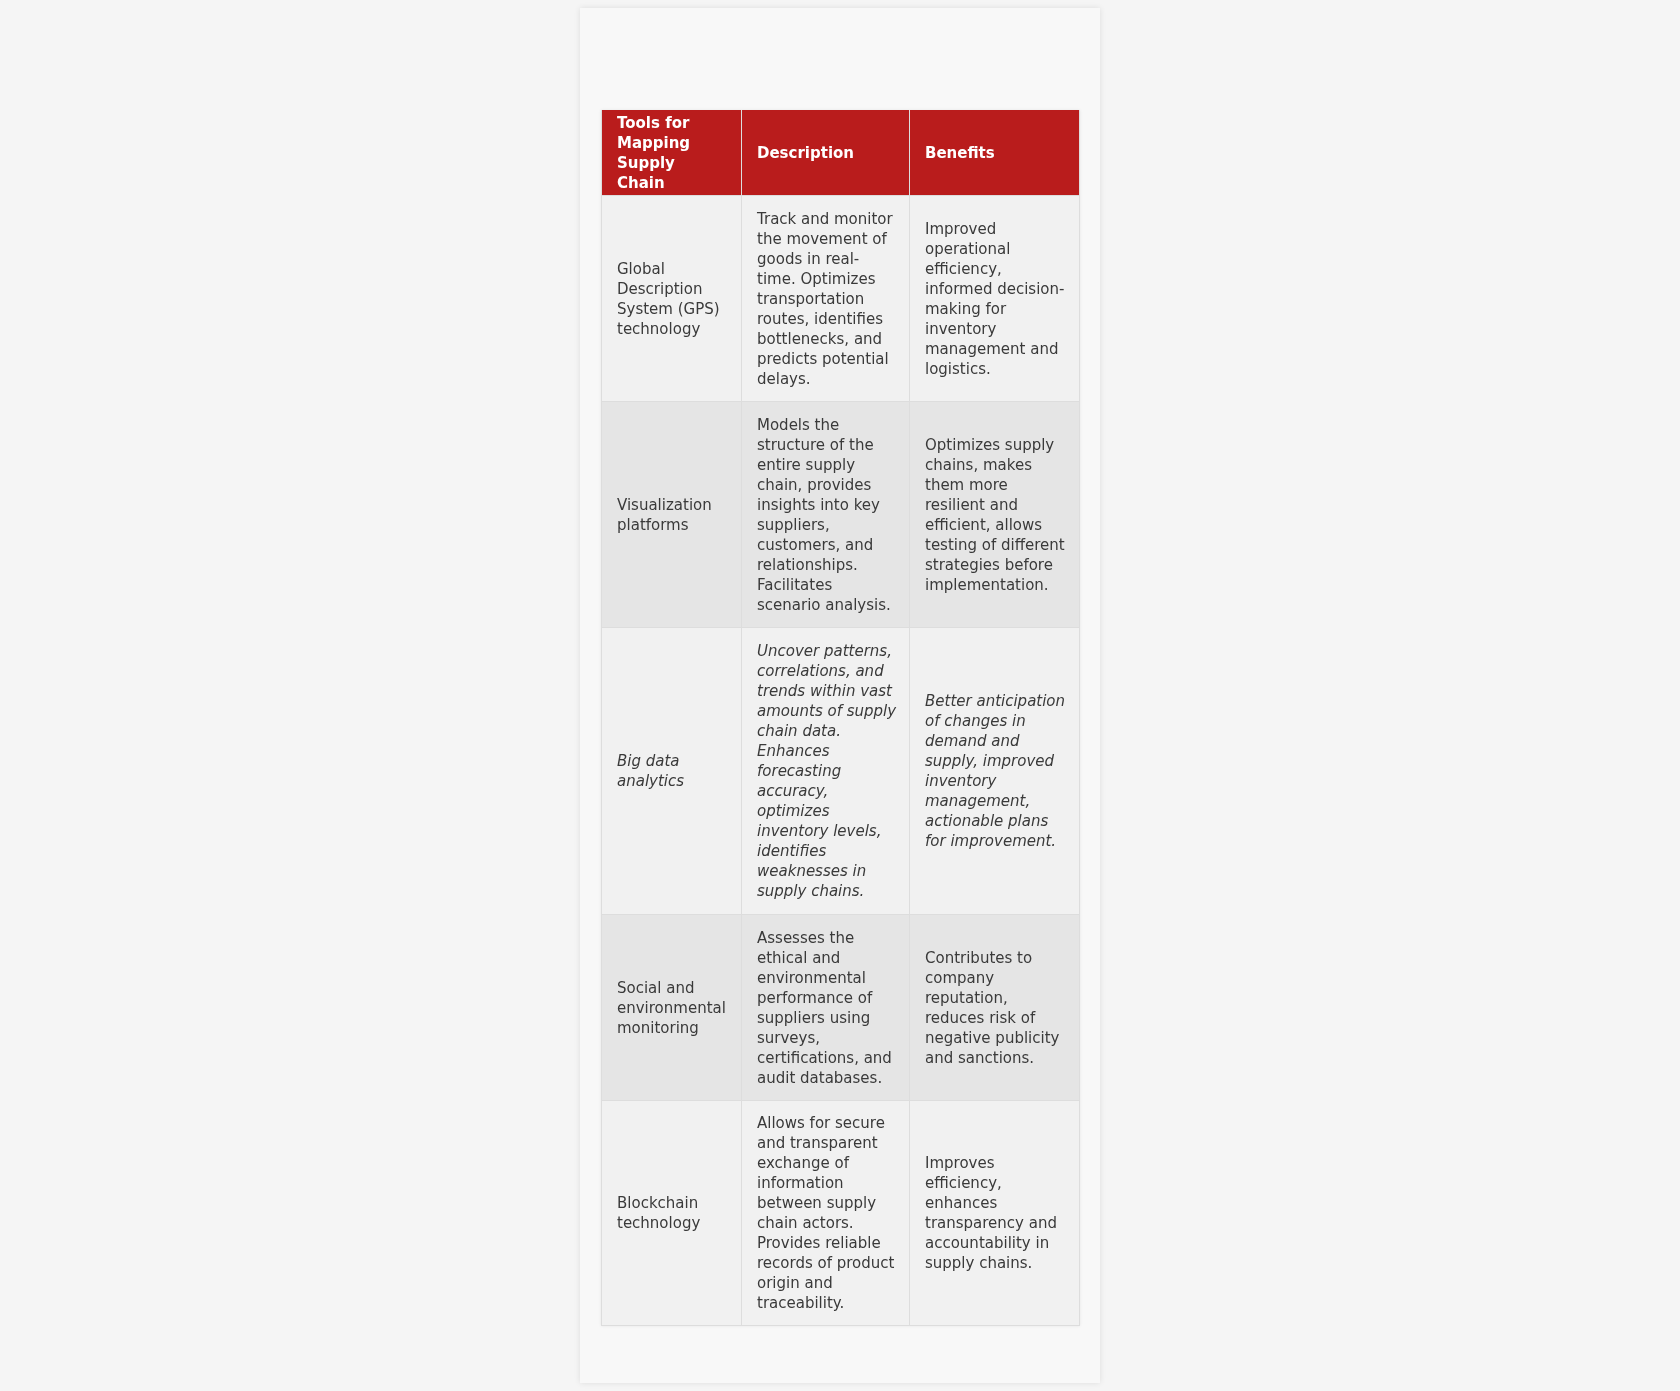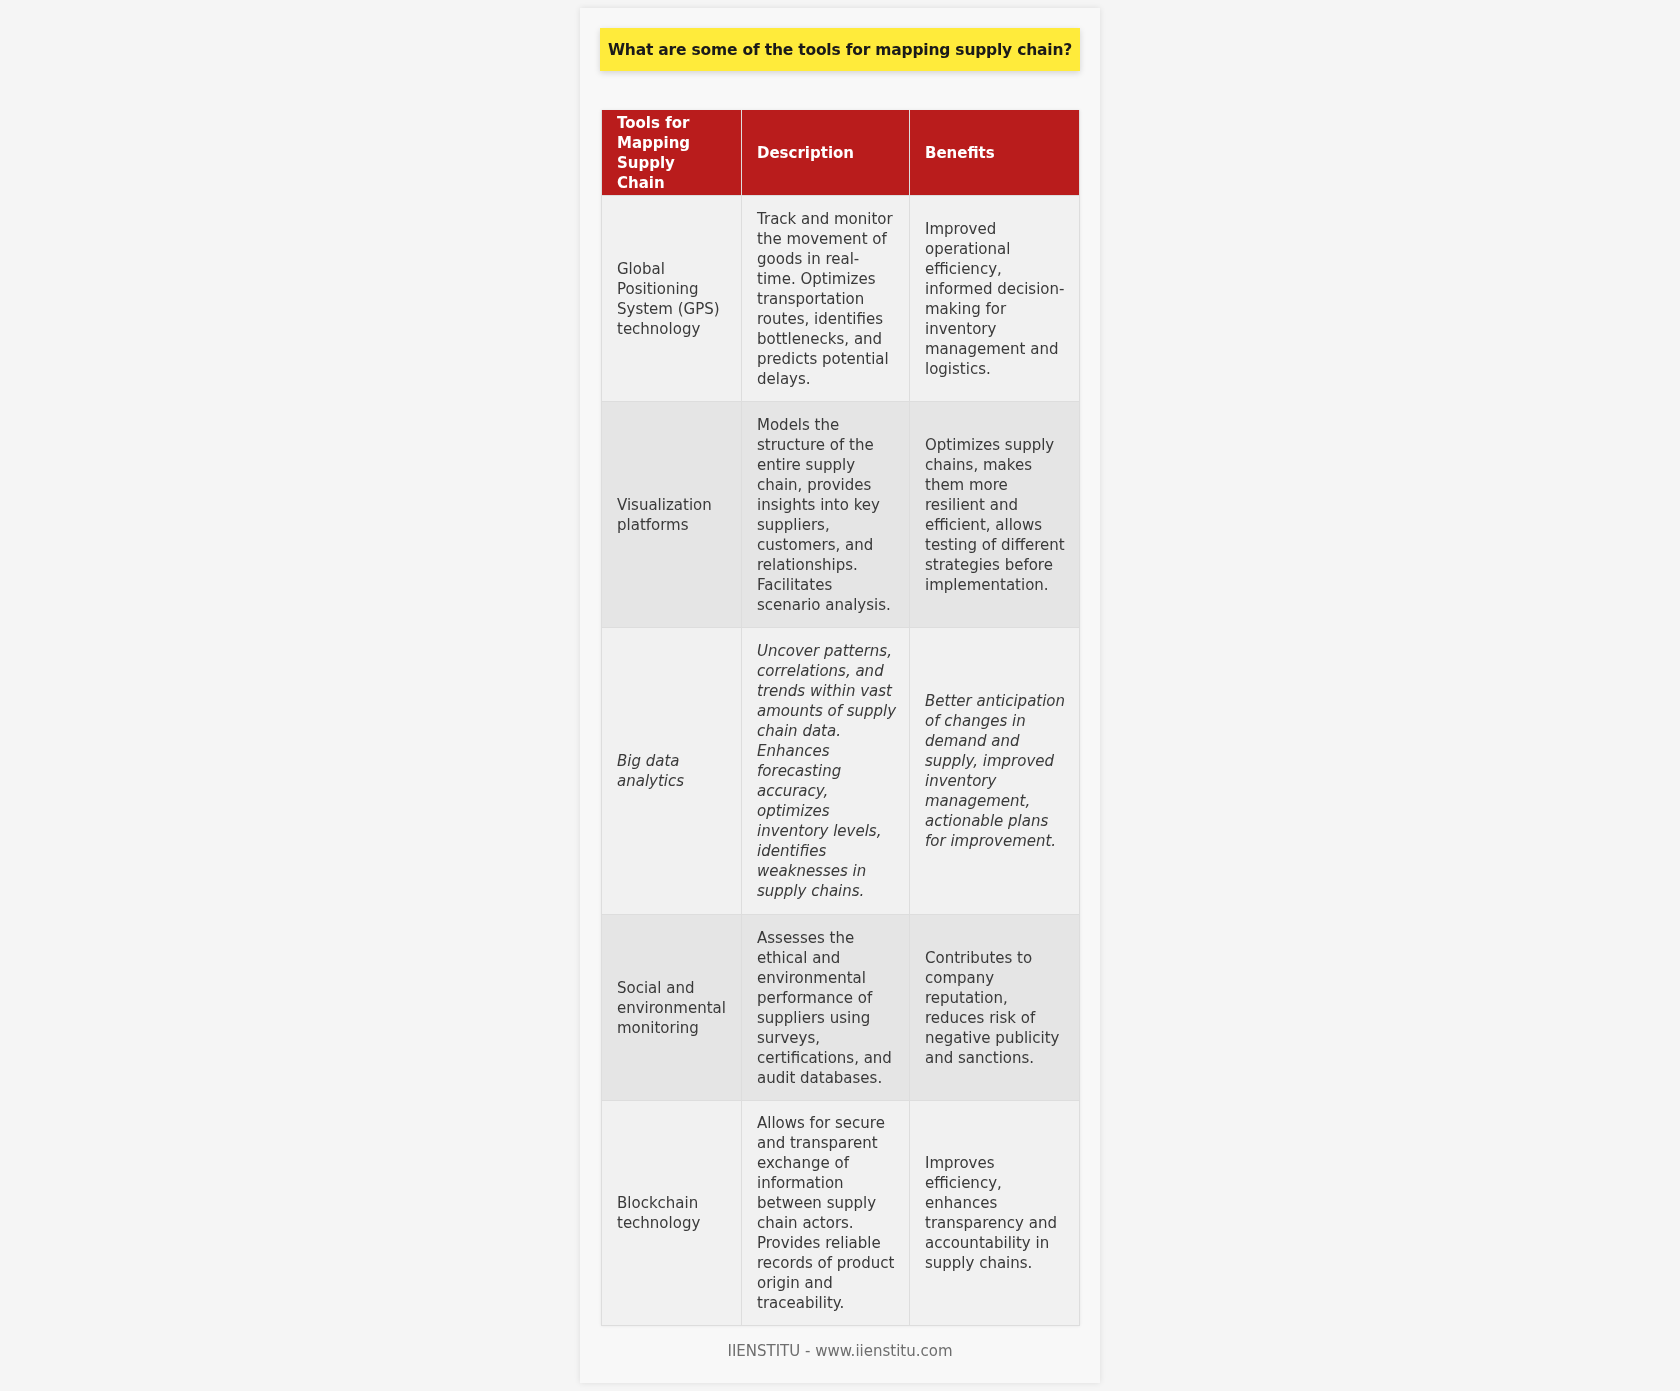--- a/index.html
+++ b/index.html
@@ -90,40 +90,37 @@
       top: 1334px;
       text-align: center;
       font-size: 15px;
       color: #6e6e6e;
     }
   </style>
 </head>
 <body>
 
 <div class="card">
-  <div class="title-box">
-    <span class="title-text">What are some of the tools for mapping supply chain?</span>
-  </div>
 
   <table class="main">
     <colgroup>
       <col class="c1">
         <col class="c2">
         <col class="c3">
     </colgroup>
     <thead>
       <tr>
         <th>Tools for Mapping Supply Chain</th>
         <th>Description</th>
         <th>Benefits</th>
       </tr>
     </thead>
     <tbody>
       <tr class="odd r1">
-        <td>Global Positioning System (GPS) technology</td>
+        <td>Global Description System (GPS) technology</td>
         <td>Track and monitor the movement of goods in real-time. Optimizes transportation routes, identifies bottlenecks, and predicts potential delays.</td>
         <td>Improved operational efficiency, informed decision-making for inventory management and logistics.</td>
       </tr>
       <tr class="even r2">
         <td>Visualization platforms</td>
         <td>Models the structure of the entire supply chain, provides insights into key suppliers, customers, and relationships. Facilitates scenario analysis.</td>
         <td>Optimizes supply chains, makes them more resilient and efficient, allows testing of different strategies before implementation.</td>
       </tr>
       <tr class="odd r3">
         <td>Big data analytics</td>
@@ -136,14 +133,13 @@
         <td>Contributes to company reputation, reduces risk of negative publicity and sanctions.</td>
       </tr>
       <tr class="odd r5">
         <td>Blockchain technology</td>
         <td>Allows for secure and transparent exchange of information between supply chain actors. Provides reliable records of product origin and traceability.</td>
         <td>Improves efficiency, enhances transparency and accountability in supply chains.</td>
       </tr>
     </tbody>
   </table>
 
-  <div class="footer">IIENSTITU - www.iienstitu.com</div>
 </div>
 
 </body></html>

